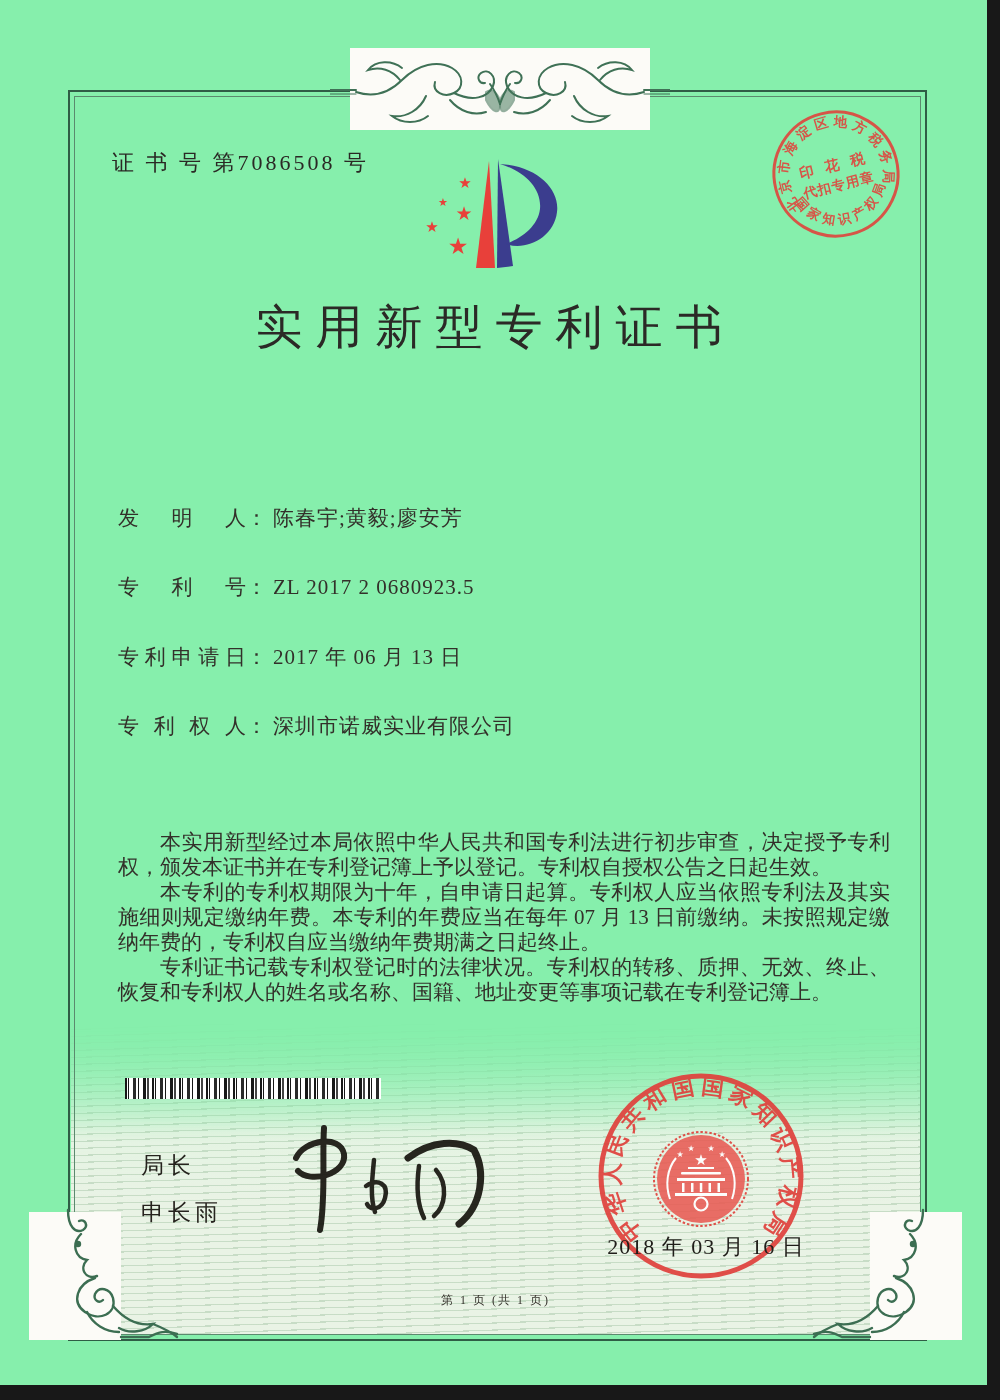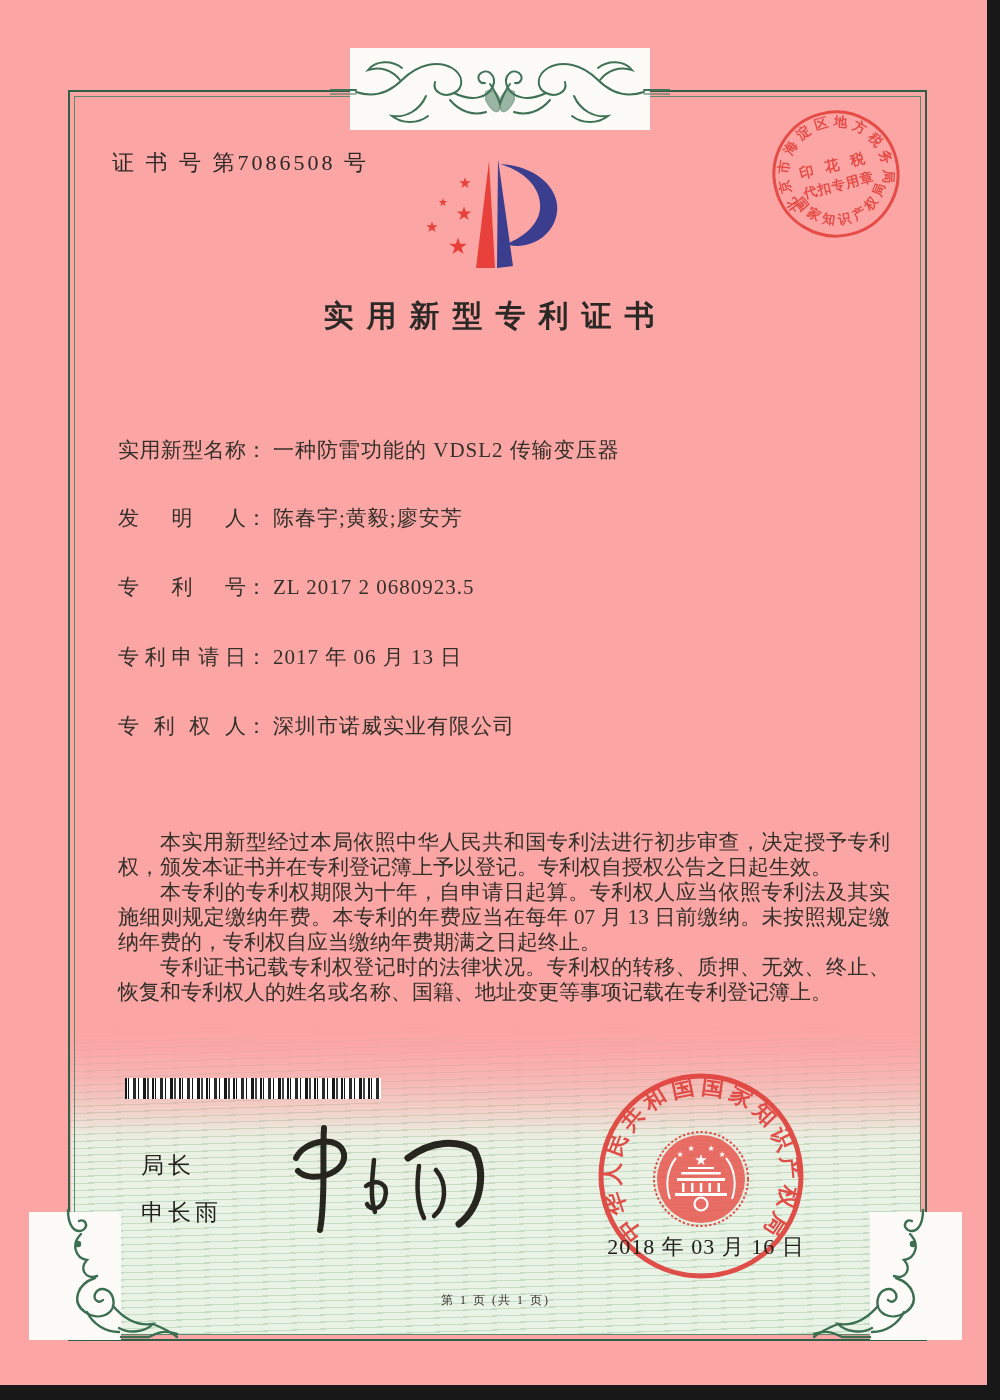--- a/index.html
+++ b/index.html
@@ -1,18 +1,18 @@
 <!DOCTYPE html>
 <html><head>
 <meta charset="utf-8">
 <style>
   html,body{margin:0;padding:0;}
   body{width:1000px;height:1400px;position:relative;background:#ffffff;
        font-family:"Liberation Serif","DejaVu Serif",serif;color:#2e2b26;}
-  .page{position:absolute;inset:0;background:#fca5a5;overflow:hidden;}
+  .page{position:absolute;inset:0;background:#86efac;overflow:hidden;}
 
   
   .scan-right{position:absolute;top:0;right:0;width:13px;height:1400px;background:#181818;}
   .scan-bottom{position:absolute;left:0;bottom:0;width:1000px;height:15px;background:#181818;}
 
   
   .guilloche{position:absolute;left:71px;top:1022px;width:849px;height:312px;
      background:
        repeating-linear-gradient(178deg, rgba(128,172,132,.32) 0 1.2px, rgba(0,0,0,0) 1.2px 7px),
        linear-gradient(180deg, rgba(233,243,229,0) 0, rgba(233,243,229,.95) 110px, #e9f3e5 180px);
@@ -26,21 +26,21 @@
 
   .ornament{position:absolute;}
 
   .cert-no{position:absolute;left:112px;top:148px;font-size:22px;letter-spacing:3px;color:#2a2824;}
 
   .logo{position:absolute;left:420px;top:156px;width:155px;height:135px;}
 
   .stamp{position:absolute;left:762px;top:100px;width:148px;height:148px;opacity:.88;}
 
   .title{position:absolute;left:68px;top:296px;width:855px;text-align:center;
-     font-size:30px;font-weight:bold;letter-spacing:13px;color:#2b2926;}
+     font-size:47px;font-weight:normal;letter-spacing:13px;color:#2b2926;}
 
   .frow{position:absolute;left:118px;font-size:21px;color:#33302a;white-space:nowrap;}
   .flabel{display:inline-block;width:128px;text-align:justify;text-align-last:justify;}
   .fcolon{display:inline-block;margin-right:6px;}
   .fvalue{letter-spacing:1px;}
 
   .body-text{position:absolute;left:118px;top:830px;width:772px;font-size:21px;
      line-height:25px;text-align:justify;color:#33302a;}
   .body-text p{margin:0;text-indent:2em;}
 
@@ -149,23 +149,20 @@
       <text font-size="13">
         <textPath href="#stampBottomArc" textLength="116" lengthAdjust="spacing">国家知识产权局</textPath>
       </text>
       <text x="74" y="70" font-size="14.5" text-anchor="middle" letter-spacing="4">印 花 税</text>
       <text x="74" y="90" font-size="13.5" text-anchor="middle" letter-spacing="1">代扣专用章</text>
     </g>
   </svg>
 
   <div class="title">实用新型专利证书</div>
 
-  <div class="frow" style="top:436px;">
-    <span class="flabel">实用新型名称</span><span class="fcolon">：</span><span class="fvalue">一种防雷功能的 VDSL2 传输变压器</span>
-  </div>
   <div class="frow" style="top:504px;">
     <span class="flabel">发明人</span><span class="fcolon">：</span><span class="fvalue">陈春宇;黄毅;廖安芳</span>
   </div>
   <div class="frow" style="top:573px;">
     <span class="flabel">专利号</span><span class="fcolon">：</span><span class="fvalue">ZL 2017 2 0680923.5</span>
   </div>
   <div class="frow" style="top:643px;">
     <span class="flabel">专利申请日</span><span class="fcolon">：</span><span class="fvalue">2017 年 06 月 13 日</span>
   </div>
   <div class="frow" style="top:712px;">

